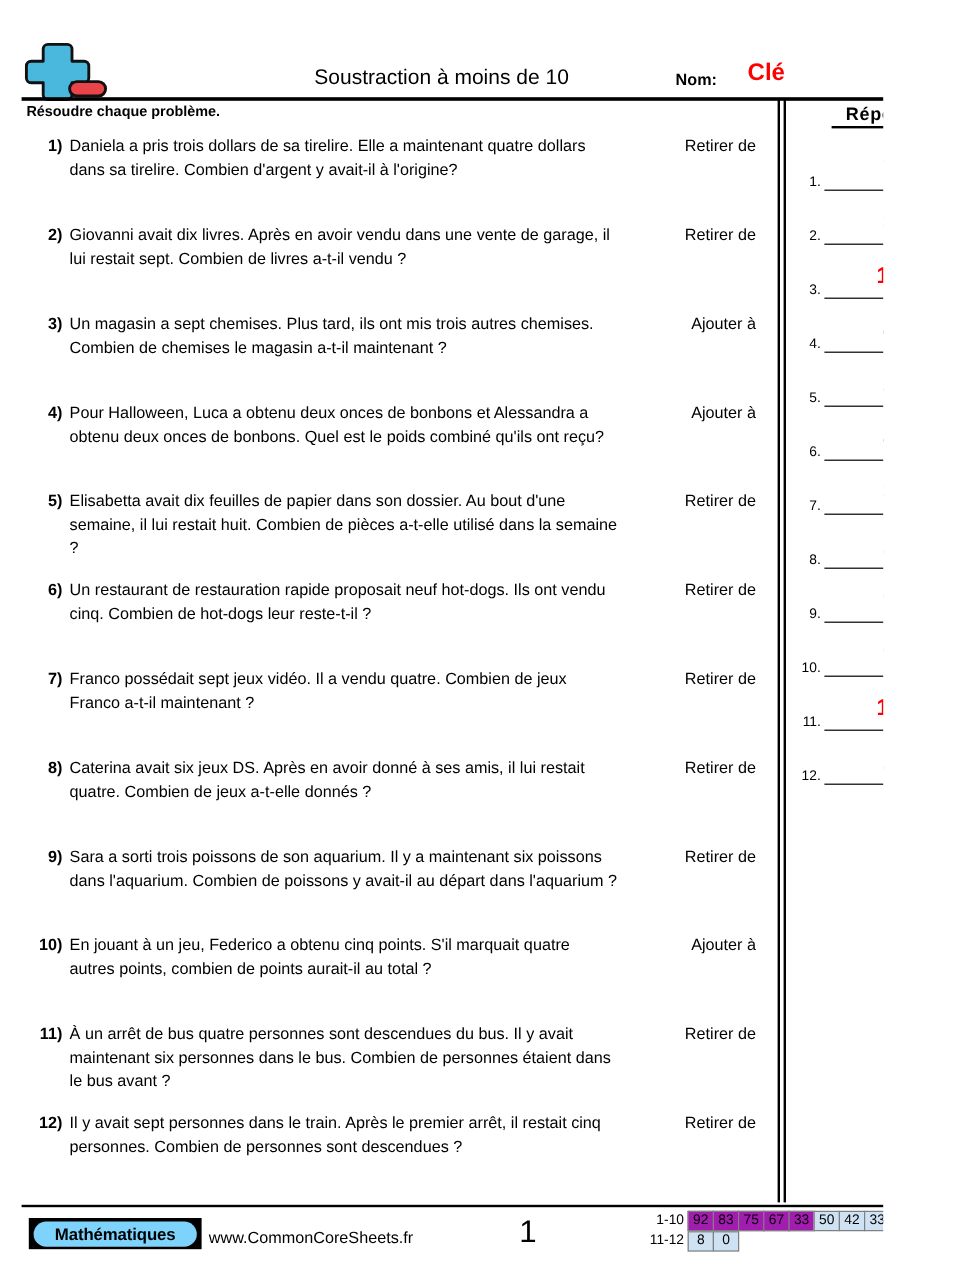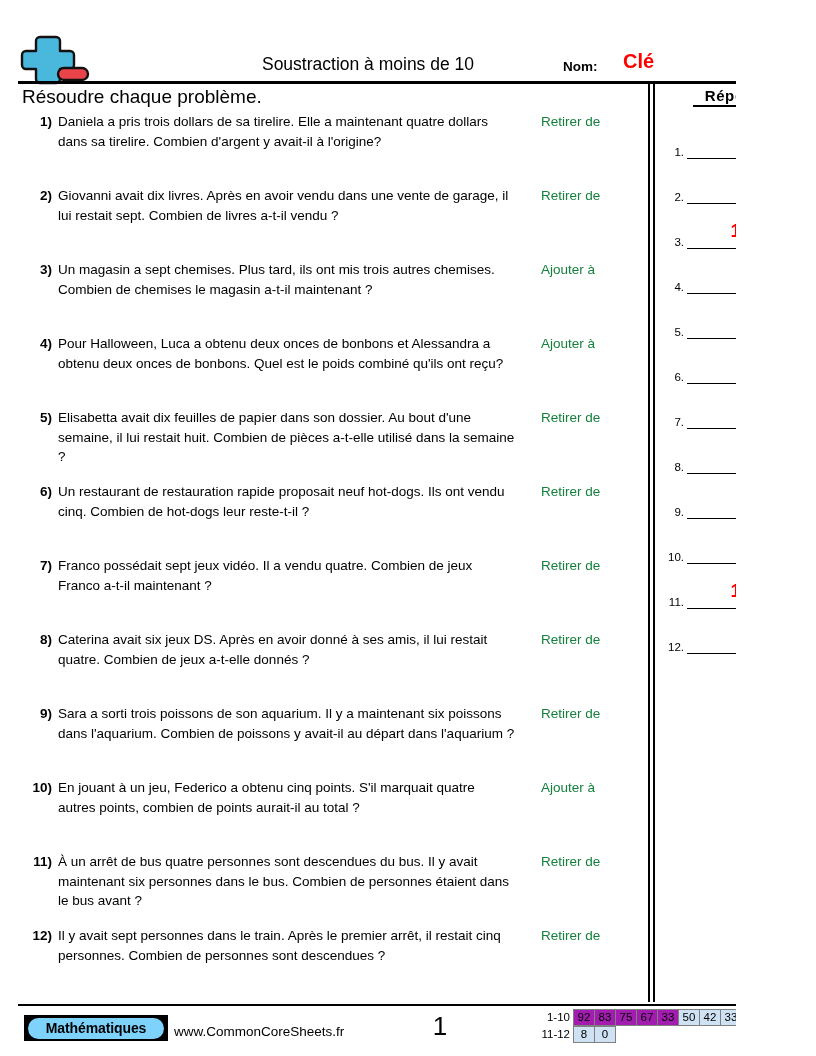--- a/index.html
+++ b/index.html
@@ -67,22 +67,22 @@
     width: 780px;
     height: 3px;
     background: #000000;
   }
 
   
   #instruction {
     position: absolute;
     left: 22px;
     top: 70px;
-    font-size: 19px;
-    font-weight: normal;
+    font-size: 12px;
+    font-weight: bold;
   }
 
   
   #divider-outer {
     position: absolute;
     left: 648px;
     top: 66px;
     width: 2px;
     height: 920px;
     background: #000000;
@@ -120,27 +120,27 @@
   .prob-text {
     position: absolute;
     left: 40px;
     top: 0px;
     width: 458px;
     font-size: 13.5px;
     line-height: 19.5px;
   }
   .prob-op {
     position: absolute;
-    left: 523px;
+    left: 498px;
     top: 0px;
     width: 114px;
-    text-align: left;
+    text-align: right;
     font-size: 13.5px;
     line-height: 19.5px;
-    color: #15803d;
+    color: #000000;
   }
 
   
   #answers {
     position: absolute;
     left: 660px;
     top: 66px;
     width: 140px;
   }
   #answers-title {

